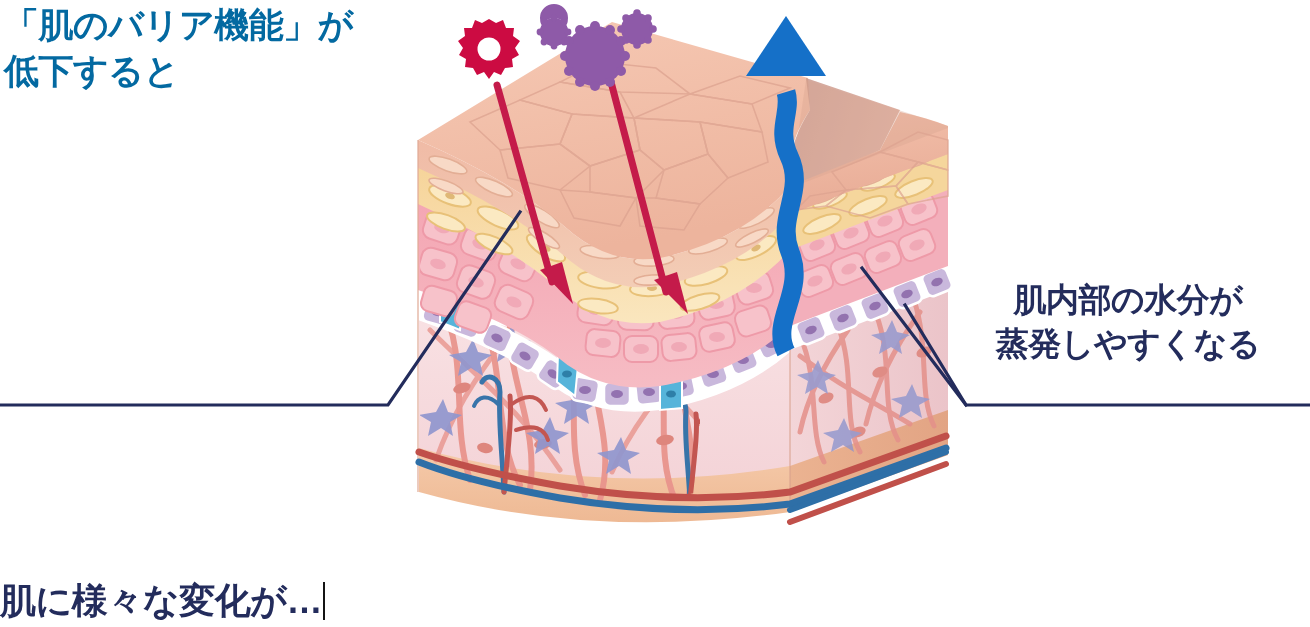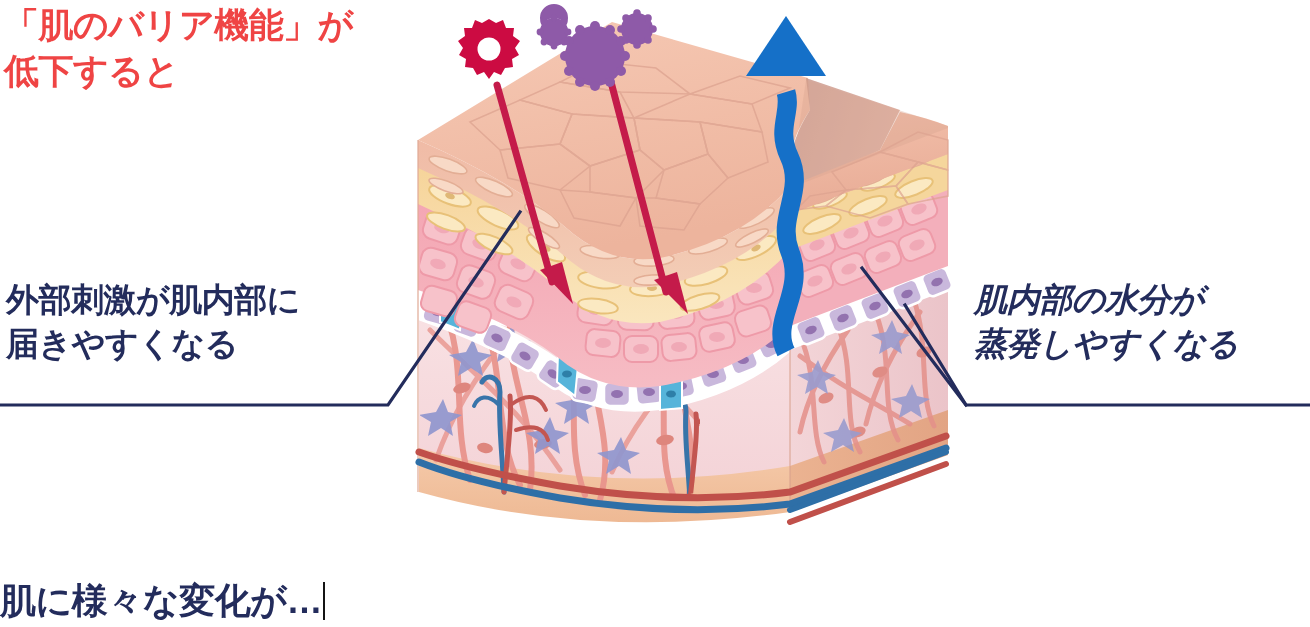--- a/index.html
+++ b/index.html
@@ -18,39 +18,39 @@
     background: #ffffff;
     overflow: hidden;
   }
 
   
   .title {
     position: absolute;
     left: 4px;
     top: 2px;
     width: 400px;
-    color: #ef4444;
+    color: #0369a1;
     font-size: 35px;
     font-weight: 700;
     line-height: 1.30;
     letter-spacing: -0.5px;
     white-space: pre-line;
   }
 
   .callout-label {
     position: absolute;
     color: #232C5C;
     font-size: 33px;
     font-weight: 700;
     line-height: 1.34;
     letter-spacing: -0.5px;
     white-space: pre-line;
   }
   .callout-left  { left: 6px;  top: 278px; width: 400px; text-align: left; }
-  .callout-right { right: 16px; top: 278px; width: 320px; text-align: left; font-style: italic; }
+  .callout-right { right: 22px; top: 278px; width: 320px; text-align: center; }
 
   .bottom-caption {
     position: absolute;
     left: 0;
     right: 0;
     top: 577px;
     text-align: left;
     color: #232C5C;
     font-size: 36px;
     font-weight: 700;
@@ -523,22 +523,20 @@
       <path d="M0,405 L388,405 L520,212"></path>
 
       <path d="M1310,405 L966,405 L905,305"></path>
       <path d="M966,405 L862,268"></path>
     </g>
   </svg>
 
   <div class="title">「肌のバリア機能」が
 低下すると</div>
 
-  <div class="callout-label callout-left">外部刺激が肌内部に
-届きやすくなる</div>
 
   <div class="callout-label callout-right">肌内部の水分が
 蒸発しやすくなる</div>
 
   <div class="bottom-caption">
     <span>肌に様々な変化が…</span><span class="caret"></span>
   </div>
 
 </div>
 

